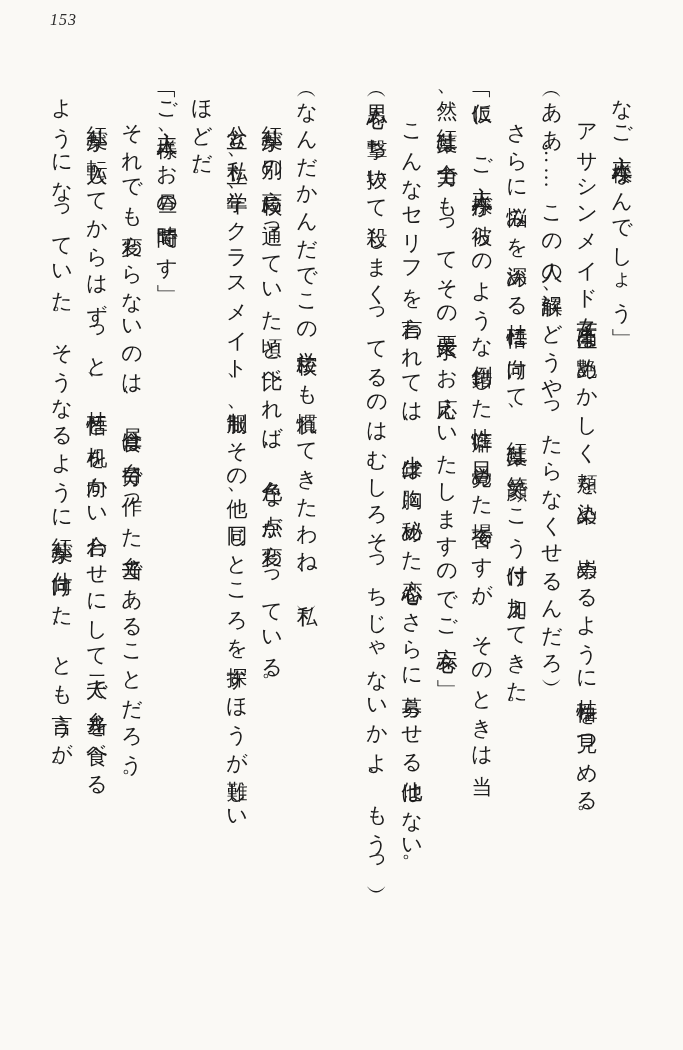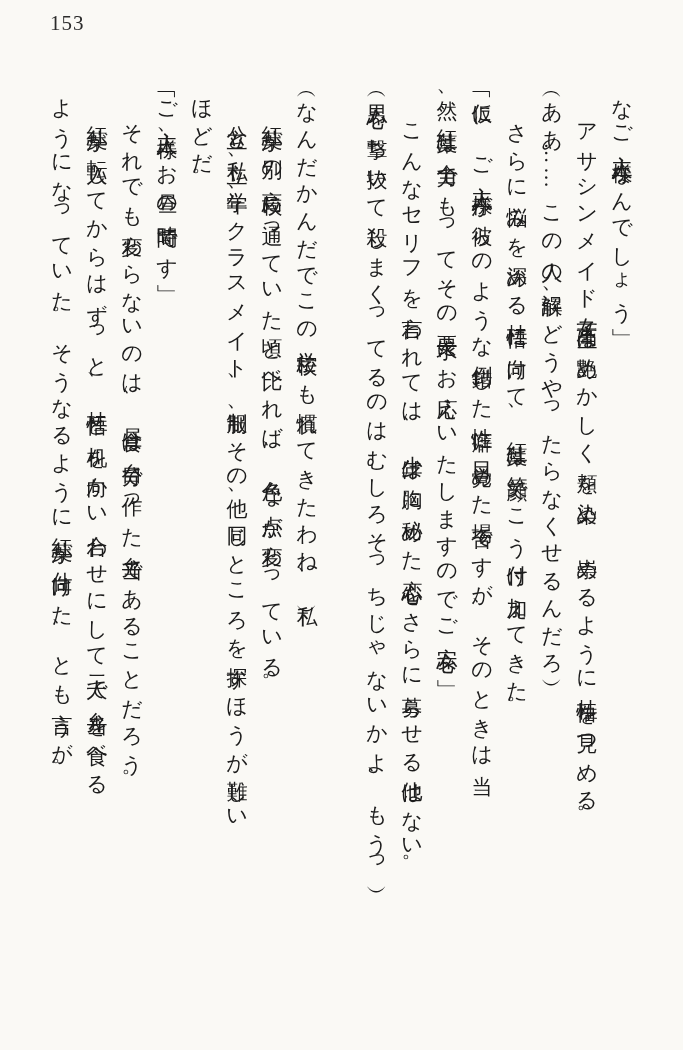--- a/index.html
+++ b/index.html
@@ -16,21 +16,22 @@
   }
   
   .paper {
     position: absolute;
     inset: 0;
   }
   .page-number {
     position: absolute;
     left: 50px;
     top: 11px;
-    font-size: 21px;
+    font-size: 16px;
+    font-style: italic;
     color: #2b2b2b;
     letter-spacing: 1px;
   }
   
   .text-area {
     position: absolute;
     top: 84px;
     right: 44px;
     height: 938px;
     writing-mode: vertical-rl;

